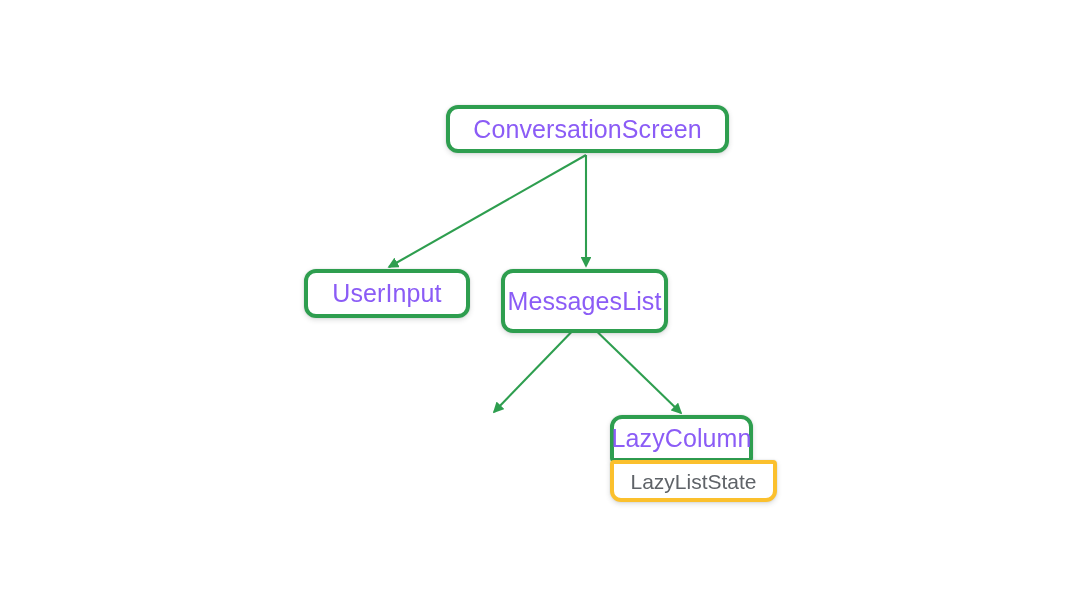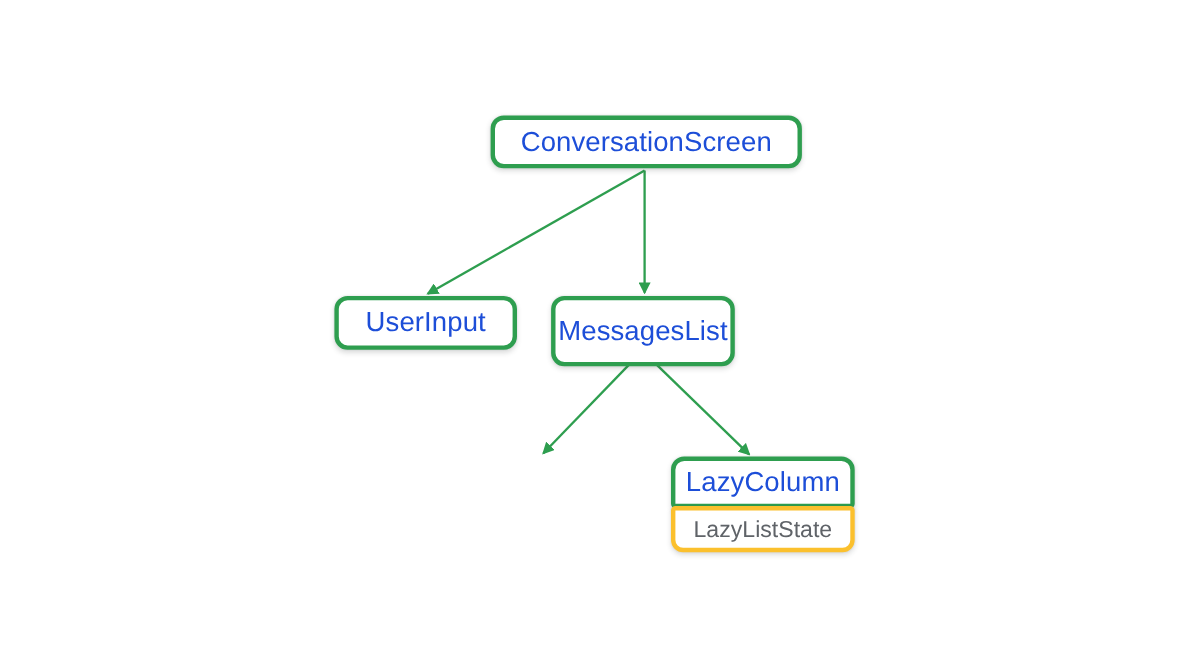--- a/index.html
+++ b/index.html
@@ -32,21 +32,21 @@
     box-sizing: border-box;
     display: flex;
     align-items: center;
     justify-content: center;
     background: #ffffff;
     border-radius: 12px;
     white-space: nowrap;
   }
   .node-green {
     border: 4px solid #2e9e4f;
-    color: #1d4ed8;
+    color: #8b5cf6;
     font-size: 25px;
     letter-spacing: 0.1px;
     box-shadow: 0 2px 5px rgba(60,64,67,0.18), 0 0 0 1px rgba(60,64,67,0.04);
   }
   .node-yellow {
     border: 4px solid #fbc02d;
     color: #5f6368;
     font-size: 21px;
     border-radius: 11px;
     box-shadow: 0 2px 5px rgba(60,64,67,0.18), 0 0 0 1px rgba(60,64,67,0.04);
@@ -91,21 +91,21 @@
 
   <div class="node node-green" style="left:304px; top:269px; width:166px; height:49px;">
     <span class="node-label">UserInput</span>
   </div>
 
   <div class="node node-green" style="left:501px; top:269px; width:167px; height:64px;">
     <span class="node-label">MessagesList</span>
   </div>
 
 
-  <div class="node node-green stack-top" style="left:610px; top:415px; width:167px; height:47px; z-index:2;">
+  <div class="node node-green stack-top" style="left:610px; top:415px; width:143px; height:47px; z-index:2;">
     <span class="node-label">LazyColumn</span>
   </div>
 
   <div class="node node-yellow stack-bottom" style="left:610px; top:460px; width:167px; height:42px; z-index:3;">
     <span class="node-label">LazyListState</span>
   </div>
 
 </div>
 
 </body></html>

